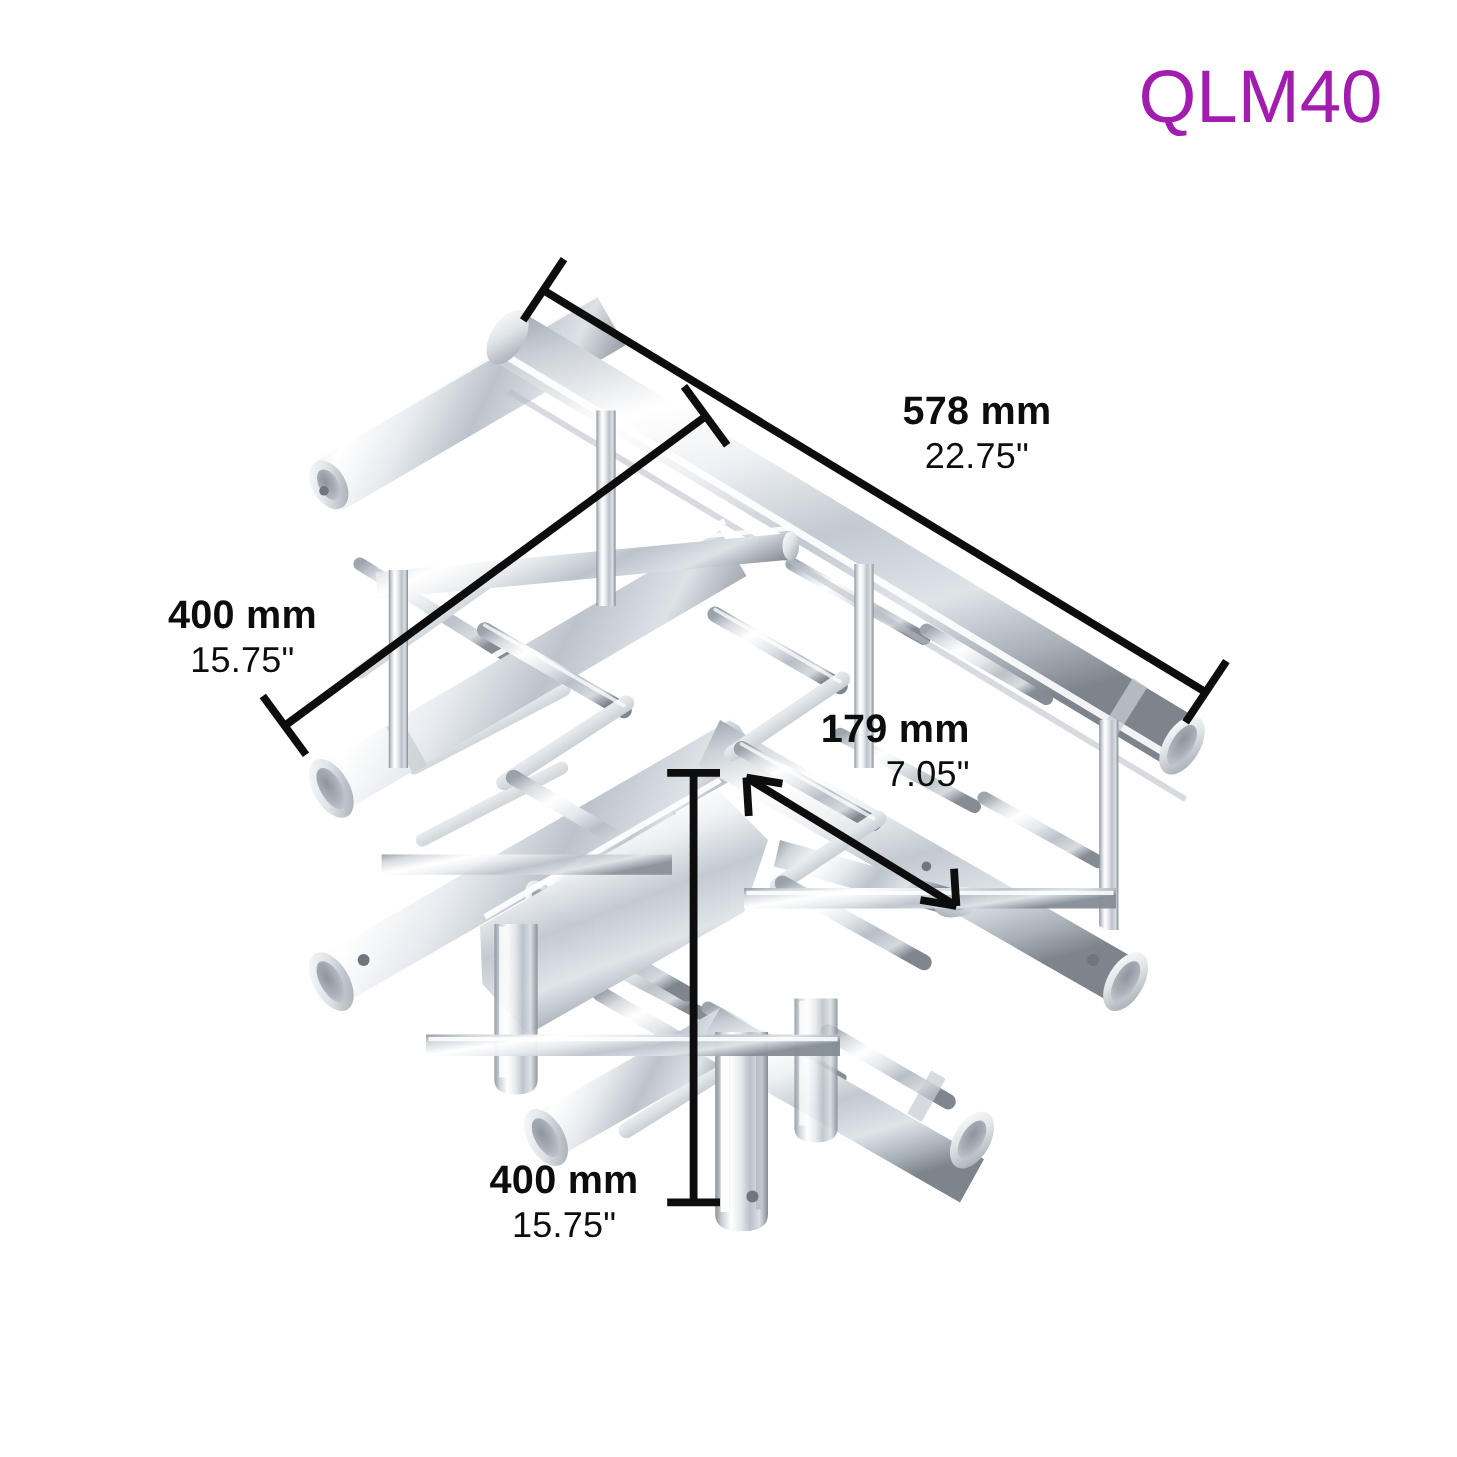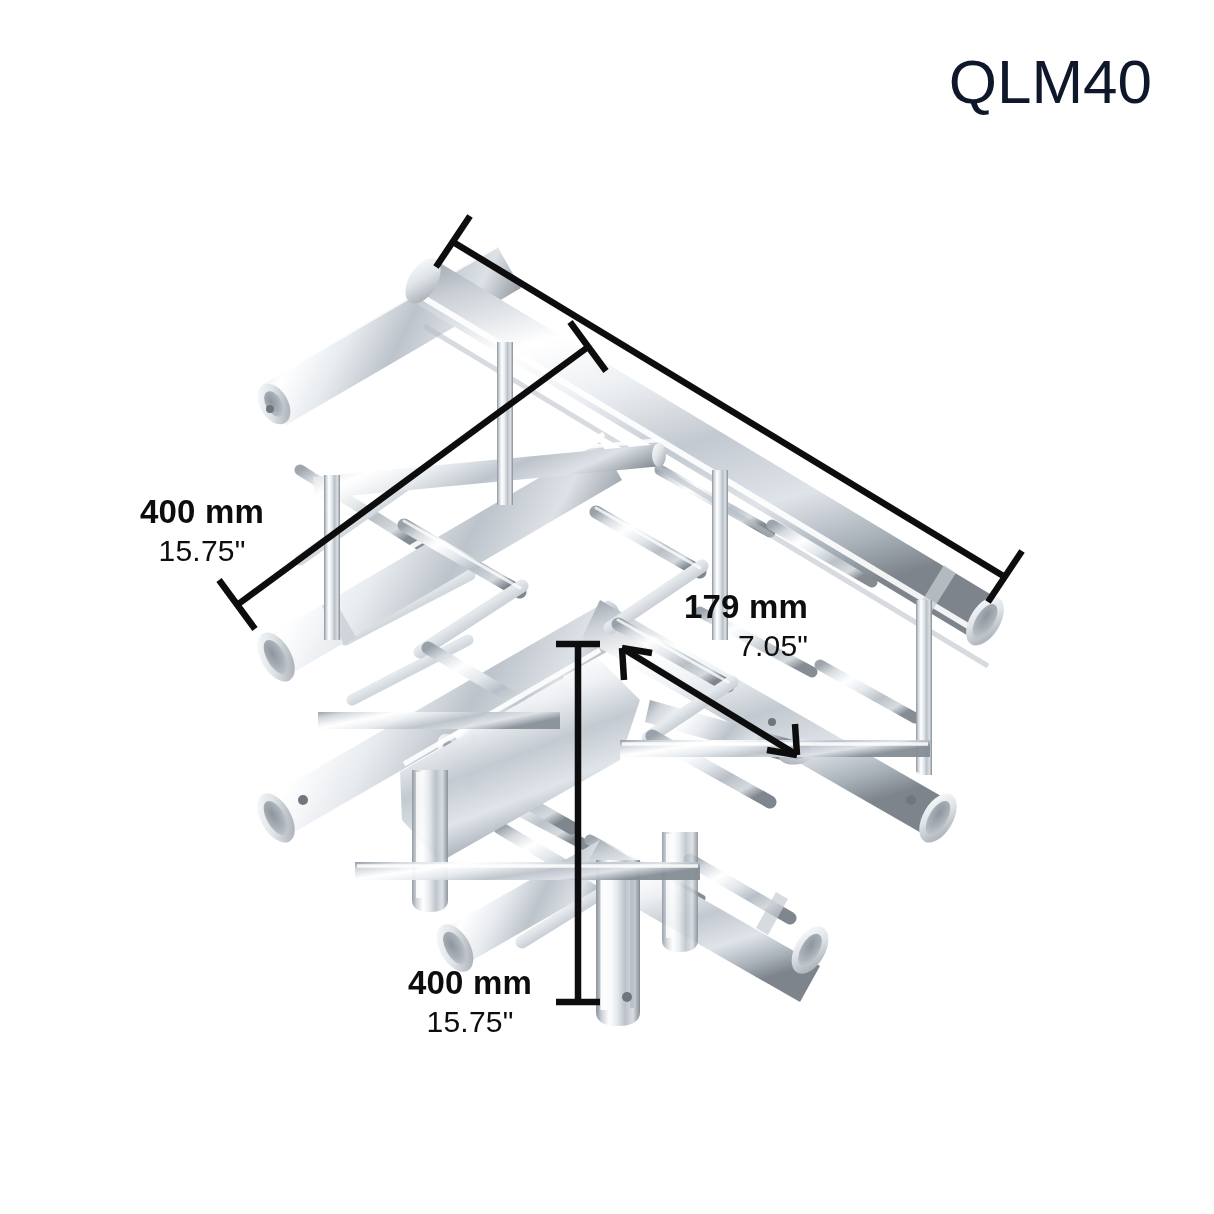--- a/index.html
+++ b/index.html
@@ -8,21 +8,21 @@
     font-family:"Liberation Sans", sans-serif;
     position:relative;
   }
   #stage{position:absolute;inset:0;width:1214px;height:1214px;background:#fff;}
   svg{display:block;}
   .dimlabel{position:absolute;text-align:center;color:#0d0d0d;user-select:none;}
   .dim-mm{font-weight:bold;font-size:33px;line-height:40px;letter-spacing:.2px;white-space:nowrap;}
   .dim-in{font-weight:normal;font-size:30px;line-height:38px;letter-spacing:.2px;white-space:nowrap;}
   #title{
     position:absolute;right:62px;top:46px;
-    font-size:62px;font-weight:normal;color:#0f172a;
+    font-size:62px;font-weight:normal;color:#a21caf;
     letter-spacing:0px;white-space:nowrap;
   }
 </style>
 </head>
 <body>
 
 <div id="stage">
 
   <svg width="1214" height="1214" viewBox="0 0 1214 1214">
     <defs>
@@ -269,20 +269,24 @@
       <g>
         <line x1="578" y1="644" x2="578" y2="1002"></line>
         <line x1="556" y1="644" x2="600" y2="644"></line>
         <line x1="556" y1="1002" x2="600" y2="1002"></line>
       </g>
     </g>
   </svg>
 
   <div id="title">QLM40</div>
 
+  <div class="dimlabel" id="lab0" style="left: 752px; top: 322px;">
+    <div class="dim-mm">578 mm</div>
+    <div class="dim-in">22.75"</div>
+  </div>
 
   <div class="dimlabel" id="lab1" style="left: 140px; top: 492px;">
     <div class="dim-mm">400 mm</div>
     <div class="dim-in">15.75"</div>
   </div>
 
   <div class="dimlabel" id="lab2" style="left: 684px; top: 587px; text-align: right;">
     <div class="dim-mm">179 mm</div>
     <div class="dim-in">7.05"</div>
   </div>

